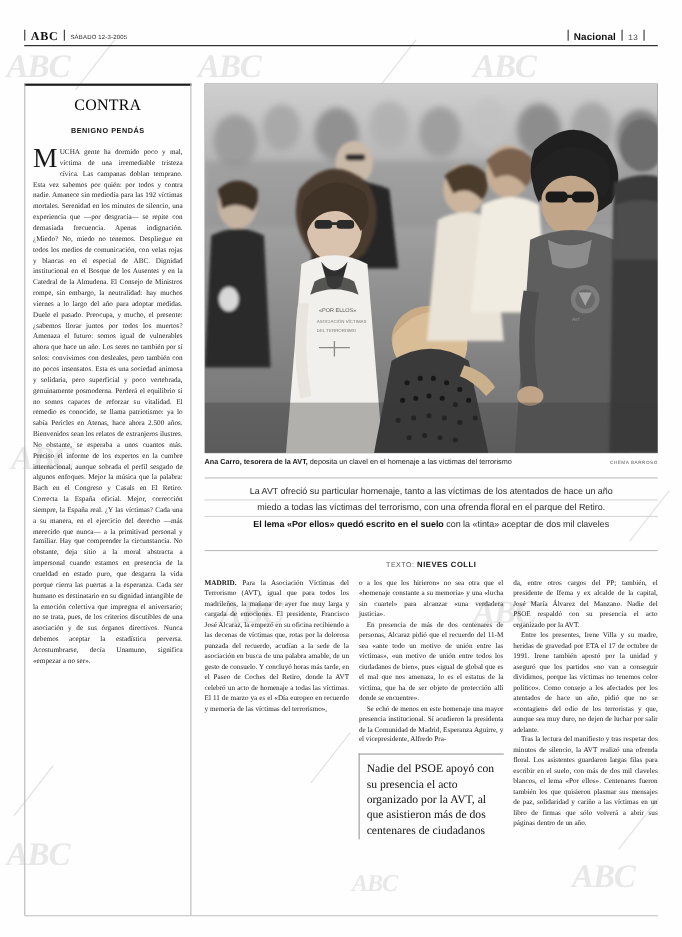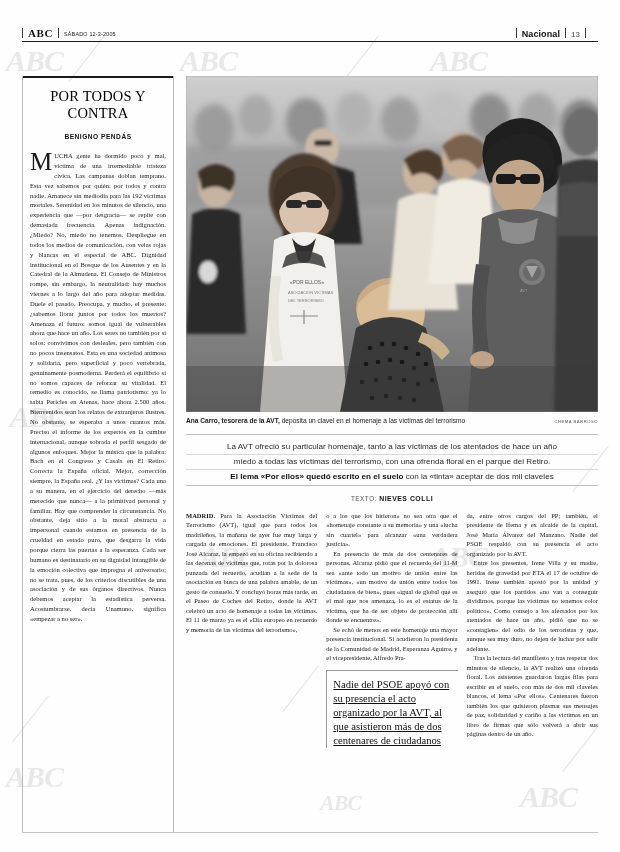--- a/index.html
+++ b/index.html
@@ -215,21 +215,21 @@
     color: #555;
     white-space: nowrap;
     padding-left: 6px;
   }
 
   .standfirst {
     width: 412px;
     margin-top: 9px;
     border-top: 0.7px solid #bdbdbd;
     border-bottom: 0.7px solid #bdbdbd;
-    padding: 5px 0 1px 0;
+    padding: 5px 0 16px 0;
     box-sizing: border-box;
   }
   .sf-line {
     font-family: "Liberation Sans", sans-serif;
     font-size: 8.1px;
     line-height: 1.62;
     color: #2a2a2a;
     text-align: center;
     border-bottom: 0.5px solid #d8d8d8;
     padding-bottom: 1px;
@@ -286,21 +286,20 @@
     border-left: 0.8px solid #999;
     padding: 7px 4px 0 6px;
     box-sizing: border-box;
     font-family: "Liberation Serif", serif;
     font-size: 10.6px;
     line-height: 1.33;
     text-align: left;
     text-indent: 0;
     color: #111;
     hyphens: none;
-    text-decoration: underline;
   }
 
   
   .frame-bottom {
     position: absolute;
     left: 22px; top: 832px;
     width: 576px;
     height: 0.8px;
     background: #c4c4c4;
   }
@@ -340,21 +339,20 @@
       <span class="mast-rule"></span>
       <span class="mast-page">13</span>
       <span class="mast-rule"></span>
     </div>
   </div>
 
 
   <div class="opinion-toprule"></div>
   <div class="opinion">
     <div class="op-title">
-      <div>POR TODOS Y</div>
       <div>CONTRA</div>
     </div>
     <div class="op-author">BENIGNO PENDÁS</div>
     <div class="op-body">MUCHA gente ha dormido poco y mal, víctima de una irremediable tristeza cívica. Las campanas doblan temprano. Esta vez sabemos por quién: por todos y contra nadie. Amanece sin mediodía para las 192 víctimas mortales. Serenidad en los minutos de silencio, una experiencia que —por desgracia— se repite con demasiada frecuencia. Apenas indignación. ¿Miedo? No, miedo no tenemos. Despliegue en todos los medios de comunicación, con velas rojas y blancas en el especial de ABC. Dignidad institucional en el Bosque de los Ausentes y en la Catedral de la Almudena. El Consejo de Ministros rompe, sin embargo, la neutralidad: hay muchos viernes a lo largo del año para adoptar medidas. Duele el pasado. Preocupa, y mucho, el presente: ¿sabemos llorar juntos por todos los muertos? Amenaza el futuro: somos igual de vulnerables ahora que hace un año. Los seres no también por sí solos: convivimos con desleales, pero también con no pocos insensatos. Esta es una sociedad animosa y solidaria, pero superficial y poco vertebrada, genuinamente posmoderna. Perderá el equilibrio si no somos capaces de reforzar su vitalidad. El remedio es conocido, se llama patriotismo: ya lo sabía Pericles en Atenas, hace ahora 2.500 años. Bienvenidos sean los relatos de extranjeros ilustres. No obstante, se esperaba a unos cuantos más. Preciso el informe de los expertos en la cumbre internacional, aunque sobrada el perfil sesgado de algunos enfoques. Mejor la música que la palabra: Bach en el Congreso y Casals en El Retiro. Correcta la España oficial. Mejor, corrección siempre, la España real. ¿Y las víctimas? Cada una a su manera, en el ejercicio del derecho —más merecido que nunca— a la primitivad personal y familiar. Hay que comprender la circunstancia. No obstante, deja sitio a la moral abstracta a impersonal cuando estamos en presencia de la crueldad en estado puro, que desgarra la vida porque cierra las puertas a la esperanza. Cada ser humano es destinatario en su dignidad intangible de la emoción colectiva que impregna el aniversario; no se trata, pues, de los criterios discutibles de una asociación y de sus órganos directivos. Nunca debemos aceptar la estadística perversa. Acostumbrarse, decía Unamuno, significa «empezar a no ser».</div>
   </div>
 
   <div class="main">
 
     <div class="photo">
       <svg width="412" height="336" viewBox="0 0 412 336" xmlns="http://www.w3.org/2000/svg">

